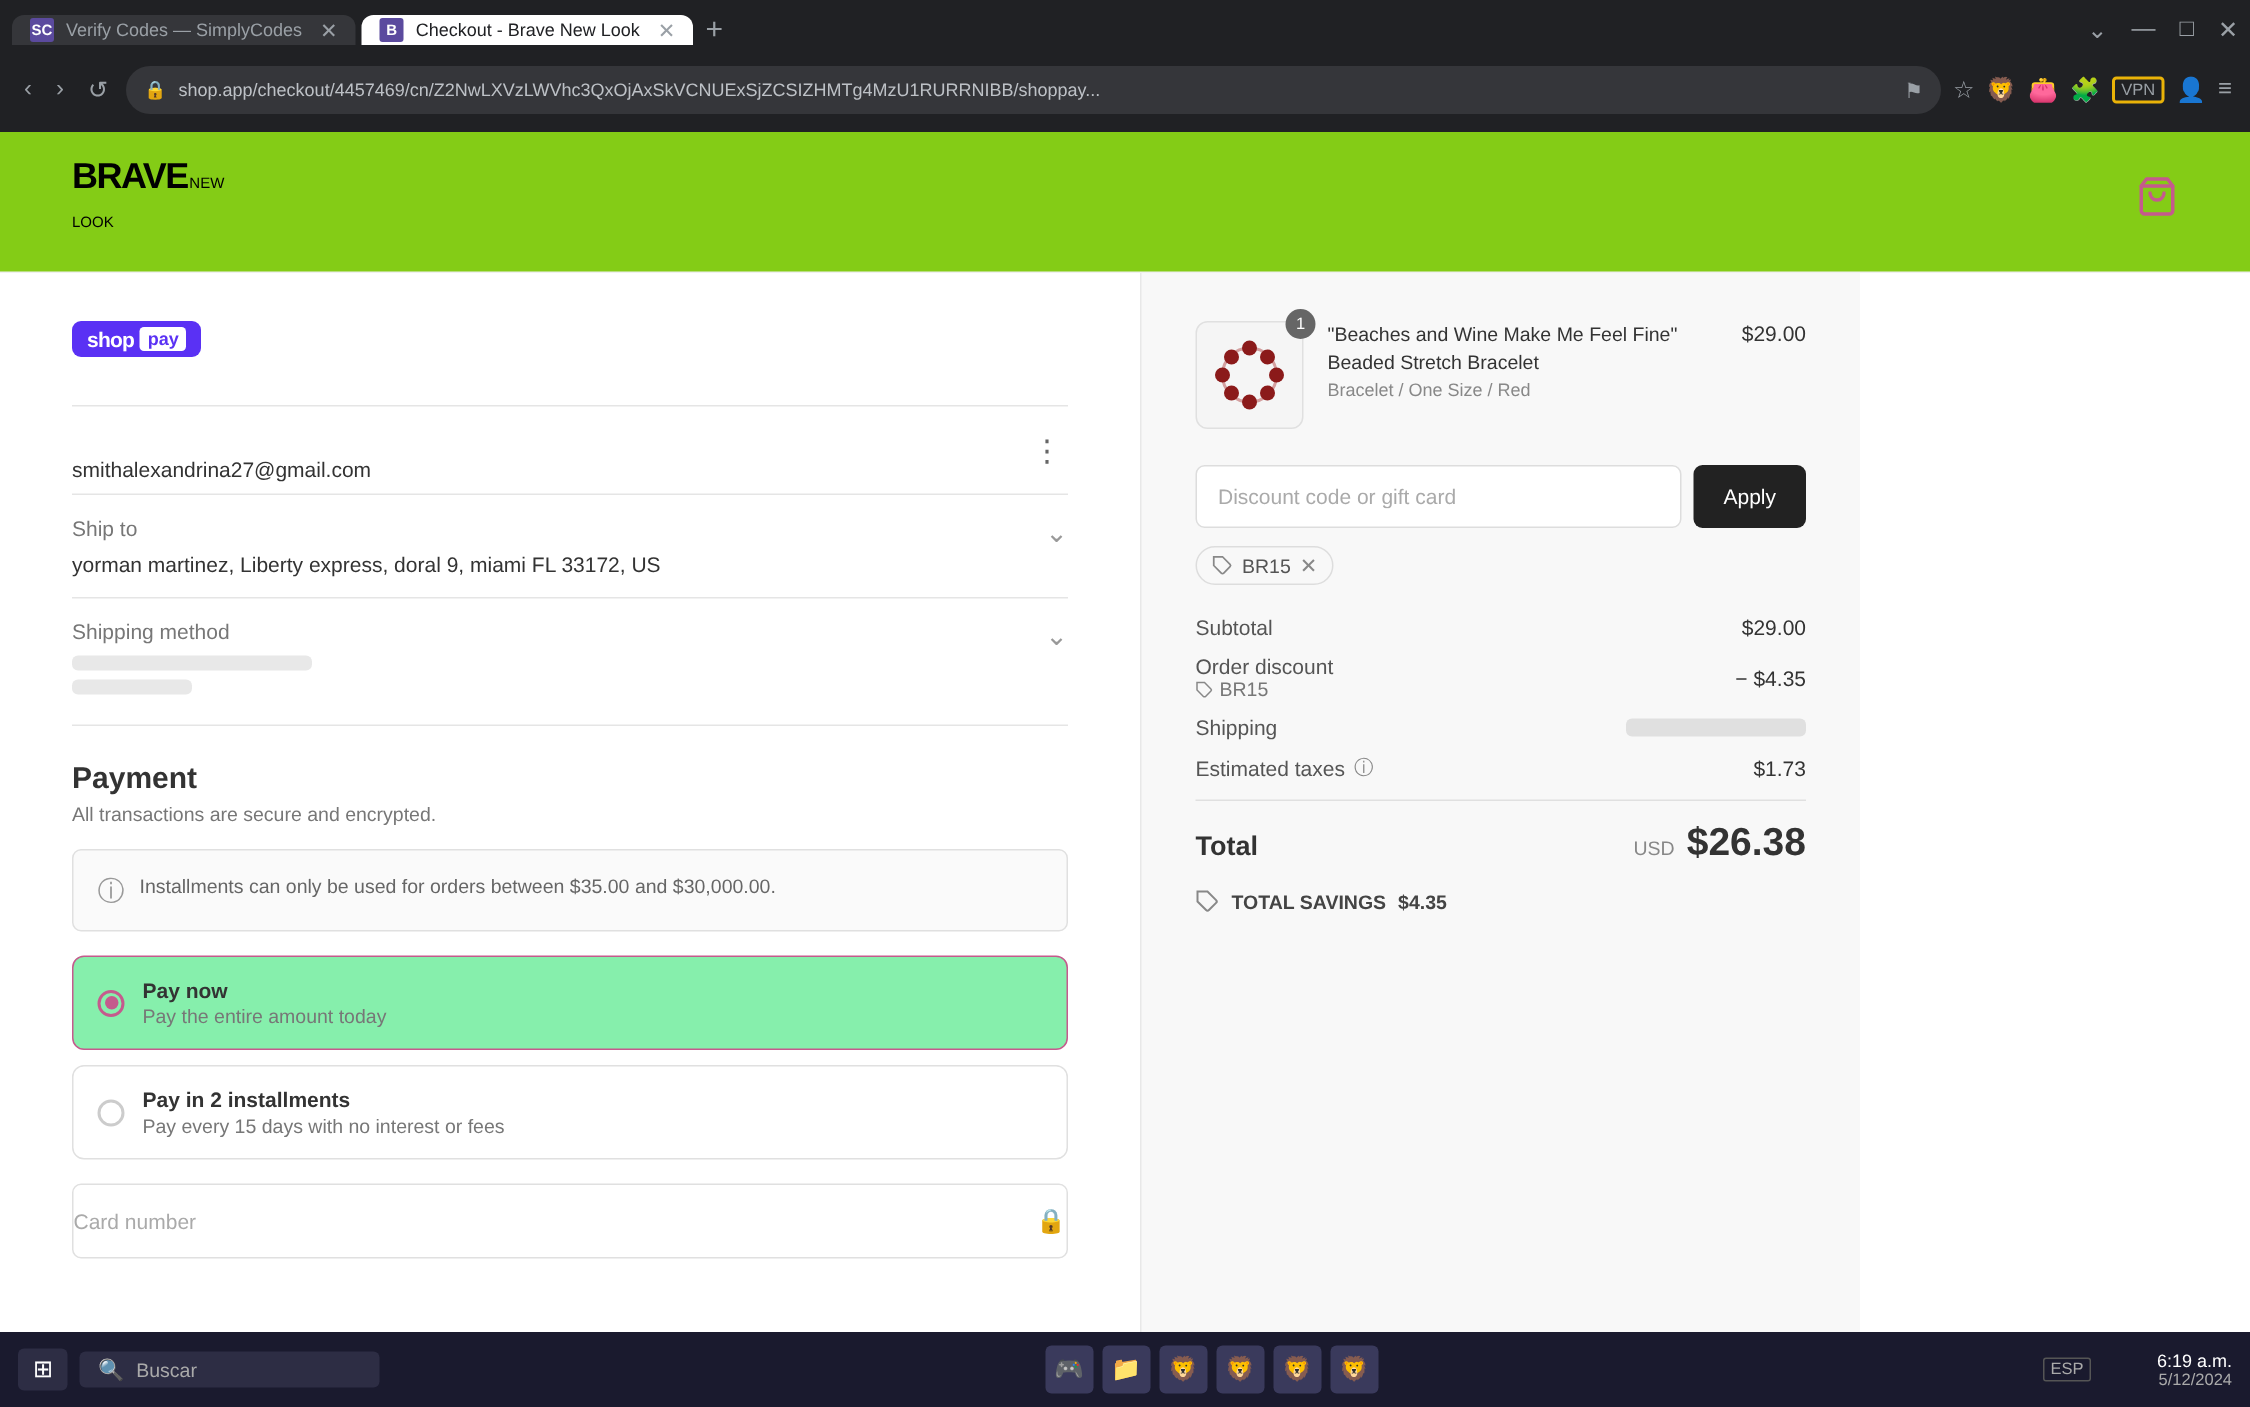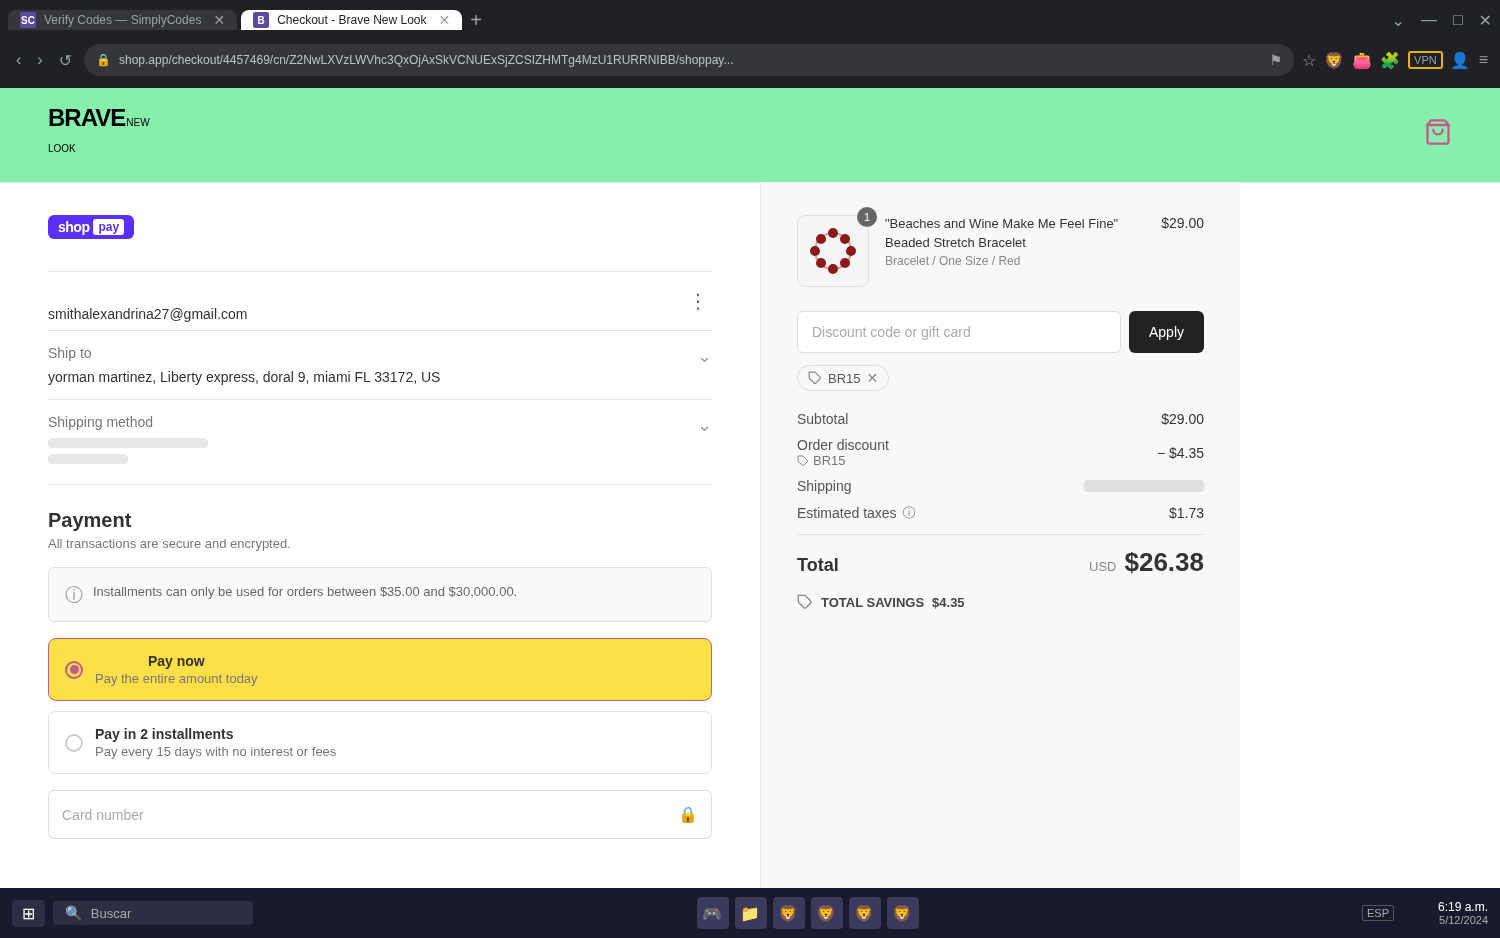--- a/index.html
+++ b/index.html
@@ -71,21 +71,21 @@
       background: #fff;
     }
 
     
     .site-header {
       display: flex;
       align-items: center;
       justify-content: space-between;
       padding: 16px 48px;
       border-bottom: 1px solid #f0f0f0;
-      background: #86efac;
+      background: #84cc16;
     }
     .logo {
       font-size: 22px;
       font-weight: 800;
       letter-spacing: 0px;
       color: #000;
     }
     .logo span { font-weight: 400; font-size: 12px; vertical-align: super; }
     .cart-icon-btn { background: none; border: none; cursor: pointer; color: #c55a8d; font-size: 26px; }
 
@@ -179,42 +179,42 @@
     .installments-title { font-size: 14px; font-weight: 600; color: #333; }
     .installments-desc { font-size: 13px; color: #666; margin-top: 2px; }
 
     .payment-option {
       border: 1px solid #e0e0e0;
       border-radius: 8px;
       padding: 14px 16px;
       margin-bottom: 10px;
       cursor: pointer;
     }
-    .payment-option.selected { border-color: #c55a8d; background: #fde047; text-align: center; }
+    .payment-option.selected { border-color: #c55a8d; background: #86efac; }
     .payment-option-row { display: flex; align-items: center; gap: 12px; }
     .radio-btn {
       width: 18px; height: 18px; border-radius: 50%;
       border: 2px solid #c55a8d;
       display: flex; align-items: center; justify-content: center;
       flex-shrink: 0;
     }
     .radio-btn.selected::after {
       content: '';
       width: 9px; height: 9px; border-radius: 50%;
       background: #c55a8d;
     }
     .radio-btn.unselected { border-color: #ccc; }
     .payment-option-title { font-size: 14px; font-weight: 600; color: #333; }
     .payment-option-desc { font-size: 13px; color: #777; margin-top: 2px; }
 
     
     .card-number-field {
       border: 1px solid #e0e0e0;
       border-radius: 6px;
-      padding: 14px 13px;
+      padding: 14px 0;
       display: flex;
       align-items: center;
       justify-content: space-between;
       margin-top: 16px;
       background: #fff;
     }
     .card-number-placeholder { font-size: 14px; color: #aaa; }
     .lock-icon { color: #aaa; font-size: 16px; }
 
     

